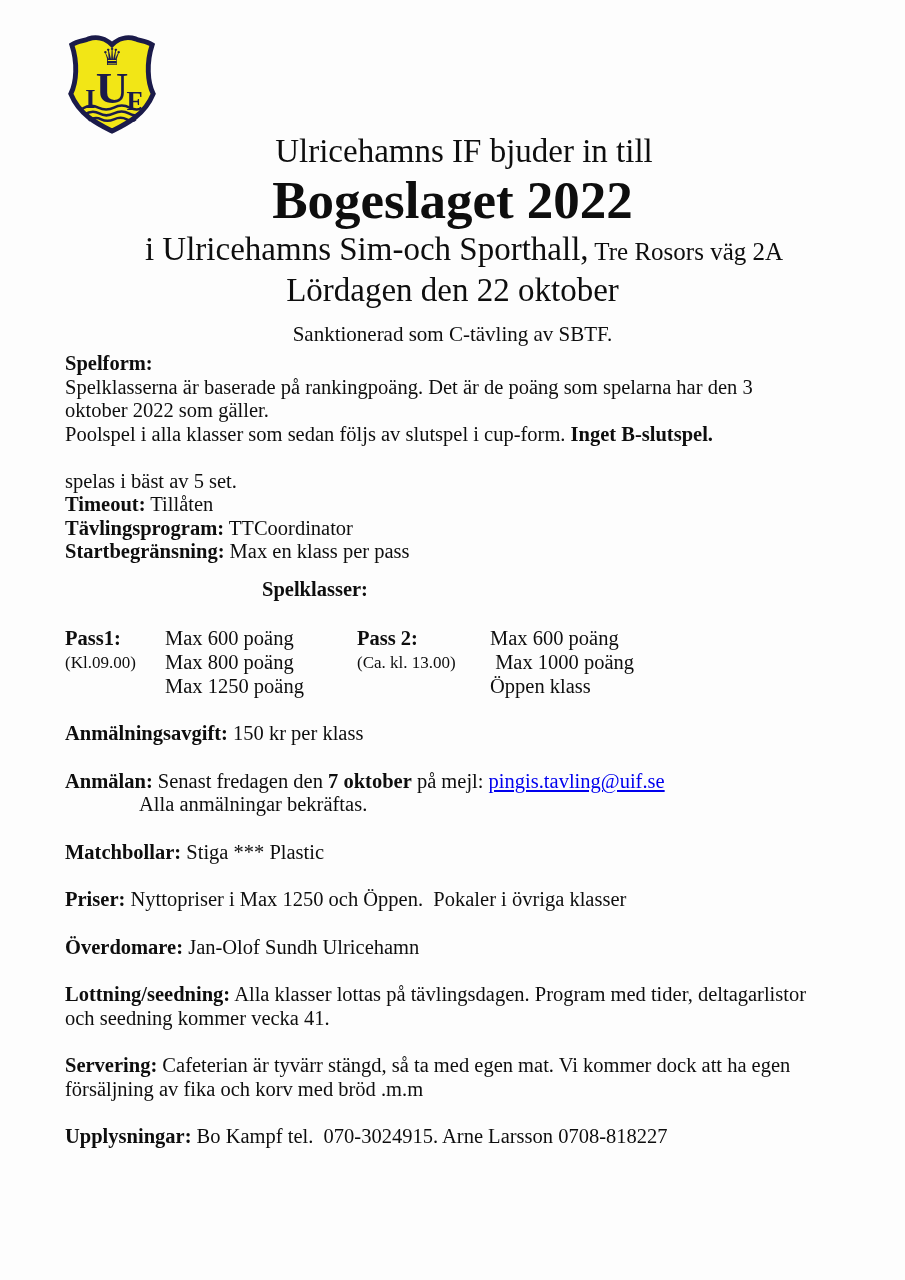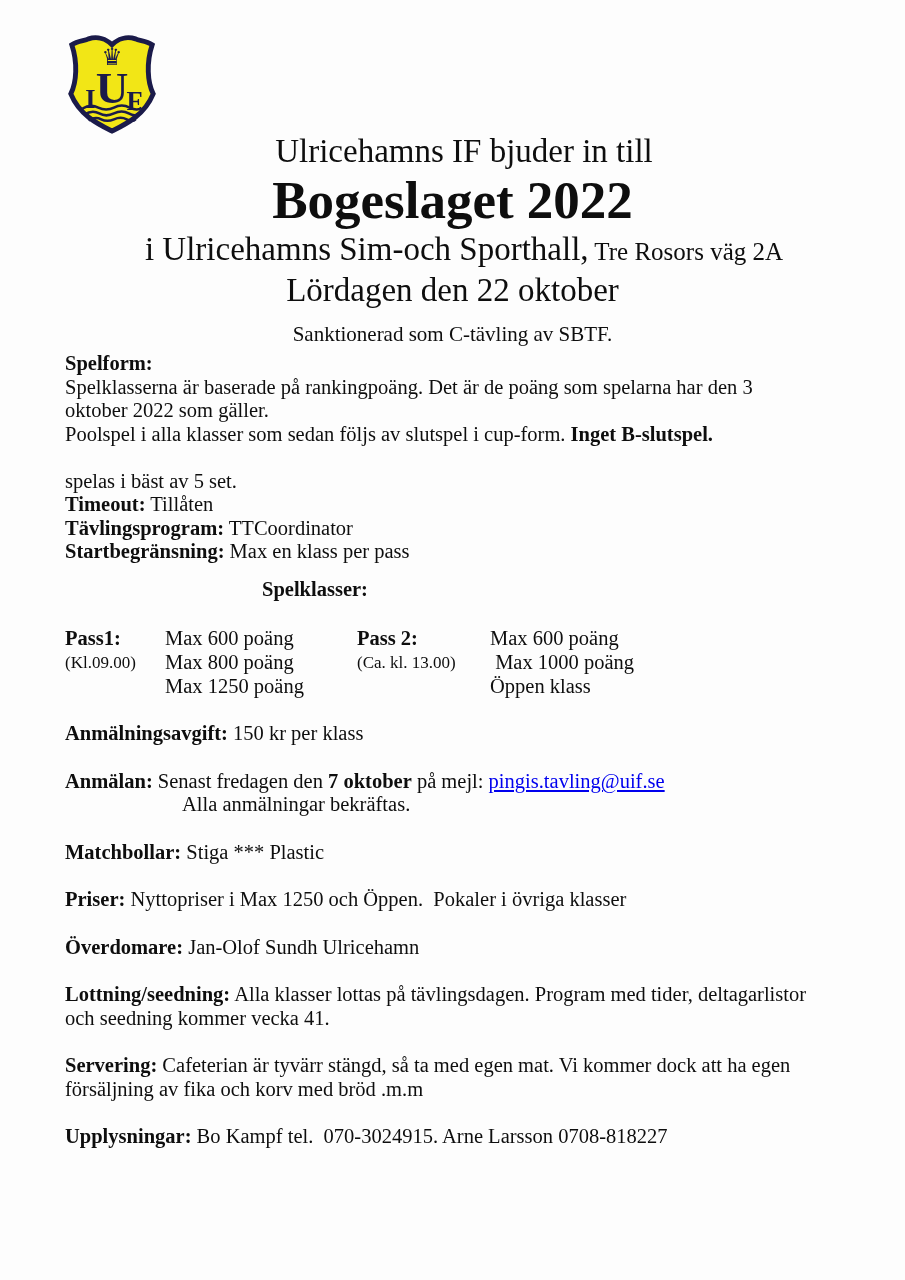--- a/index.html
+++ b/index.html
@@ -50,21 +50,21 @@
   .spelklasser-head{margin:14px 0 26px 197px !important;}
   .pass-grid{
     display:grid;
     grid-template-columns:100px 192px 133px auto;
     line-height:23.8px;
   }
   .pass-grid div{white-space:pre;}
   .cell-time{font-size:17px;}
   b{font-weight:bold;}
   a.email{color:var(--link_blue,#0000ee);text-decoration:underline;cursor:pointer;}
-  .indent2{display:inline-block;margin-left:117px;text-align:center;}
+  .indent2{display:inline-block;margin-left:74px;text-align:center;}
 </style>
 </head>
 <body>
 
 <div class="page">
 
   <header class="logo">
     <svg width="108" height="102" viewBox="0 0 110 104">
       <path class="shield" d="M55 12 C49 6 40 3 31 6 C27 8 20 8 14 12 C20 30 19 50 13 62 C22 84 41 93 55 100 C69 93 88 84 97 62 C91 50 90 30 96 12 C90 8 83 8 79 6 C70 3 61 6 55 12 Z"></path>
       <text class="crown" x="55" y="33" text-anchor="middle" font-size="24">♛</text>

